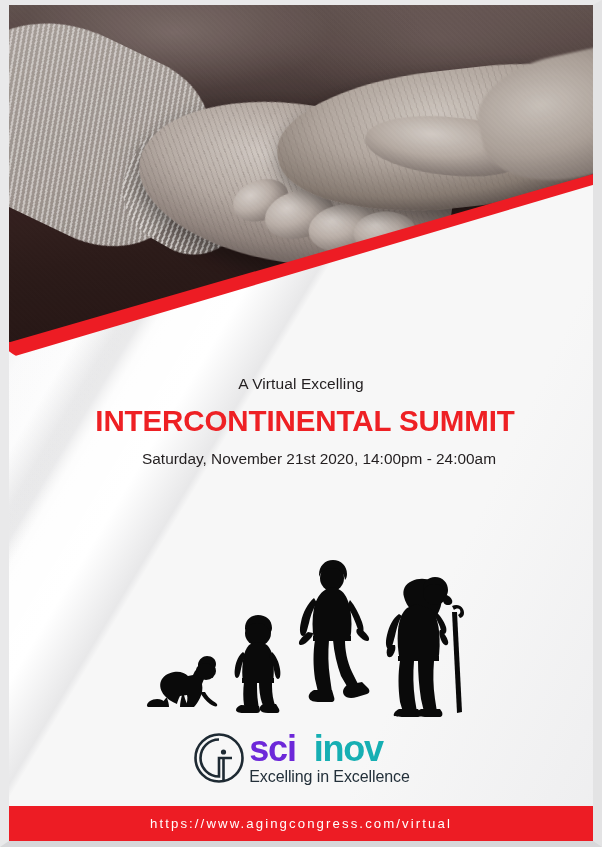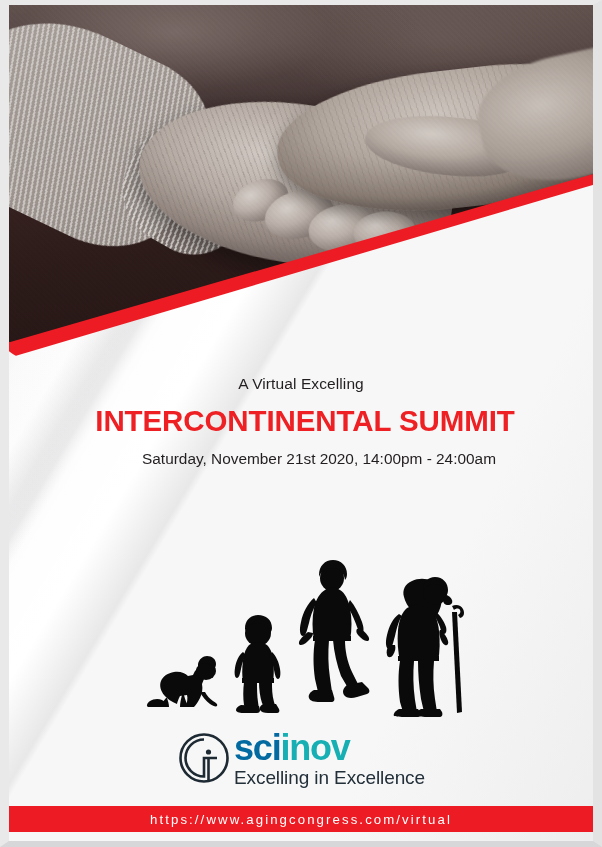--- a/index.html
+++ b/index.html
@@ -299,36 +299,36 @@
     justify-content: center;
   }
   .logo-mark { width: 54px; height: 54px; margin-right: 3px; }
   .logo-text { text-align: left; line-height: 1; }
   .logo-word {
     font-size: 36px;
     font-weight: bold;
     letter-spacing: -1.2px;
     line-height: 1;
   }
-  .logo-word .sci { color: #0369a1; }
-  .logo-word .inov { color: #16AFB3; }
+  .logo-word .sci { color: #6d28d9; }
+  .logo-word .inov { color: #16AFB3; margin-left: 18px; }
   .logo-tag {
-    font-size: 19px;
+    font-size: 16px;
     color: #23303a;
     margin-top: 2px;
     letter-spacing: -0.1px;
   }
 
   
   .urlbar {
     position: absolute;
     left: 9px;
     top: 806px;
     width: 584px;
-    height: 26px;
+    height: 35px;
     background: #ED1C24;
     z-index: 30;
     display: flex;
     align-items: center;
     justify-content: center;
   }
   .urlbar .url {
     color: #ffffff;
     font-size: 13.2px;
     letter-spacing: 2.1px;

